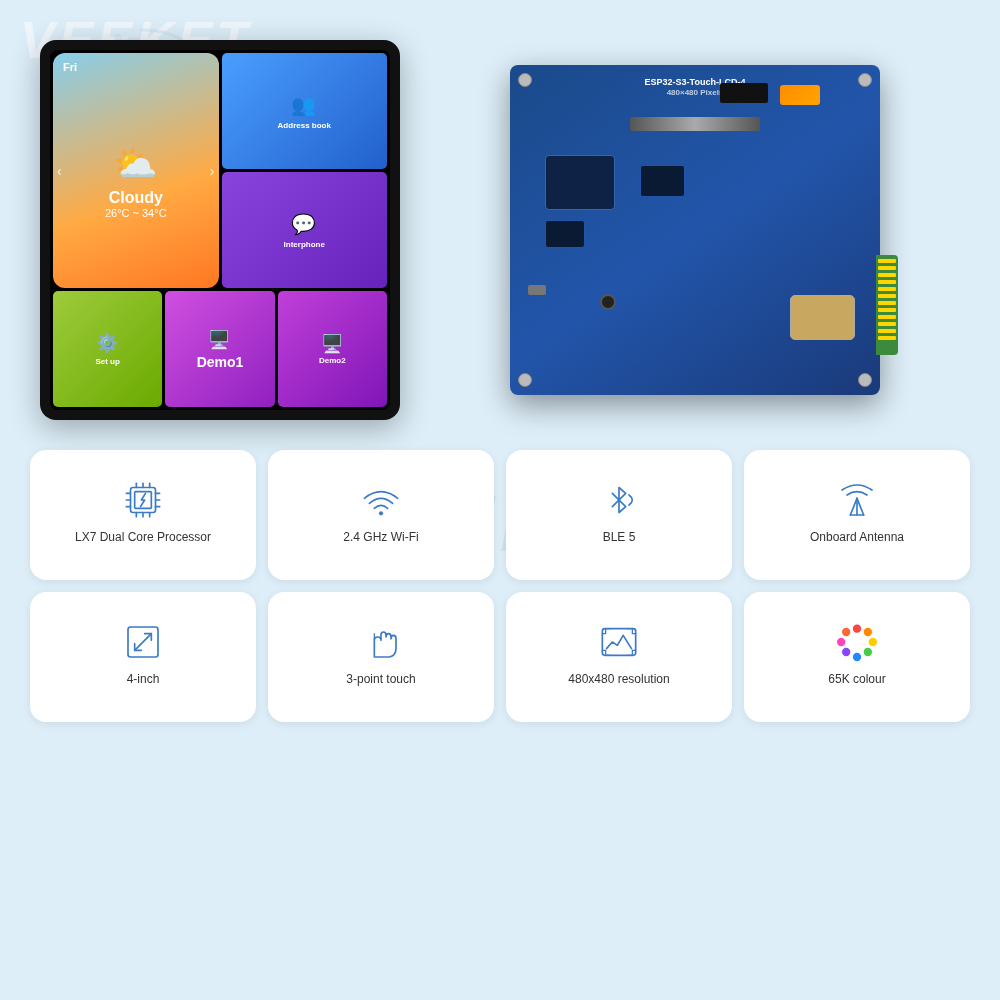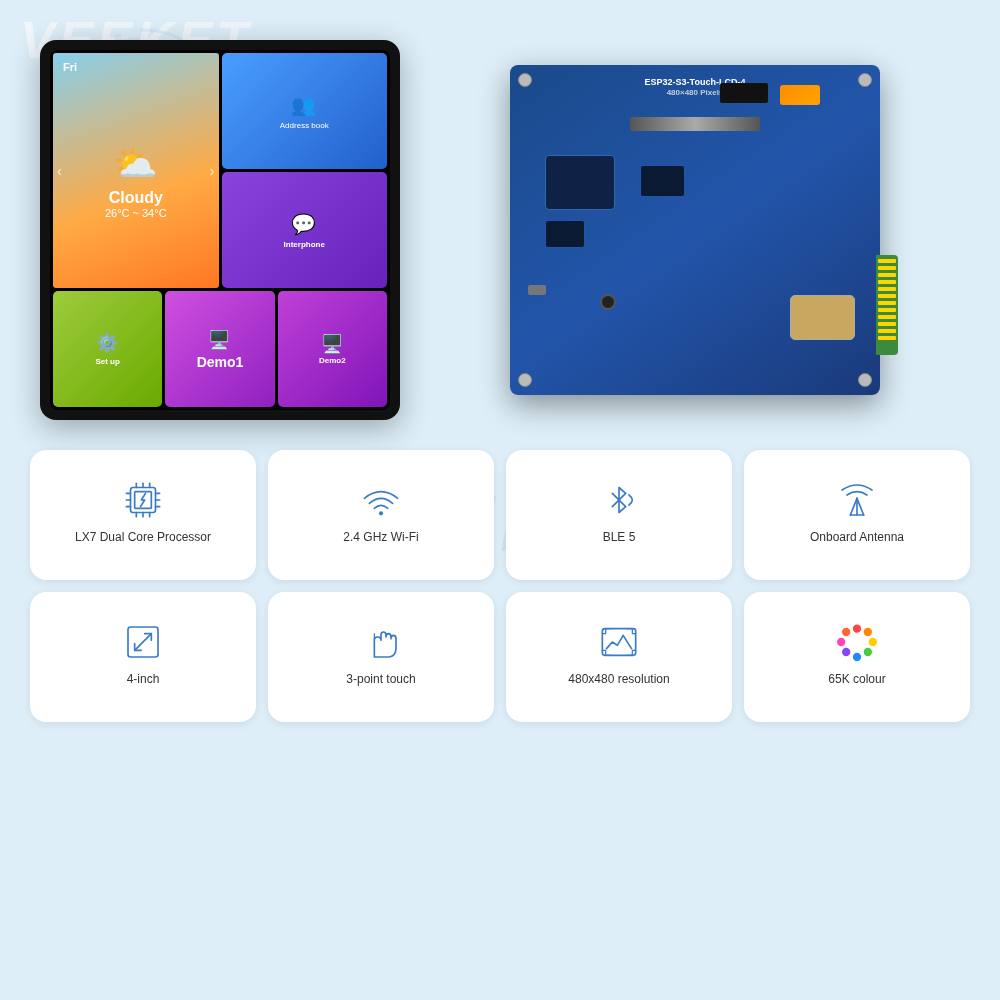--- a/index.html
+++ b/index.html
@@ -282,21 +282,21 @@
       background: #000;
       border-radius: 8px;
       overflow: hidden;
       padding: 3px;
     }
 
     .weather-big {
       grid-column: 1;
       grid-row: 1 / 3;
       background: linear-gradient(160deg, #87ceeb 0%, #ffaa44 60%, #ff7722 100%);
-      border-radius: 3px;
+      border-radius: 12px;
       display: flex;
       flex-direction: column;
       align-items: center;
       justify-content: center;
       padding: 8px 6px;
       position: relative;
     }
 
     .bottom-row {
       grid-column: 1 / 3;
@@ -343,21 +343,21 @@
           <span class="weather-arrow">‹</span>
           <span class="weather-arrow">›</span>
         </div>
         <div class="cloud-sun">⛅</div>
         <div class="weather-label">Cloudy</div>
         <div class="weather-temp">26°C ~ 34°C</div>
       </div>
 
       <div style="background:linear-gradient(135deg,#4a9eff,#2260cc);border-radius:5px;display:flex;flex-direction:column;align-items:center;justify-content:center;padding:8px;">
         <div style="font-size:20px;color:white;">👥</div>
-        <div style="color:white;font-size:8px;font-weight:normal;margin-top:4px;text-align:center;">Address book</div>
+        <div style="color:white;font-size:8px;font-weight:bold;margin-top:4px;text-align:center;">Address book</div>
       </div>
 
       <div style="background:linear-gradient(135deg,#8844dd,#6622bb);border-radius:5px;display:flex;flex-direction:column;align-items:center;justify-content:center;padding:8px;">
         <div style="font-size:20px;color:white;">💬</div>
         <div style="color:white;font-size:8px;font-weight:bold;margin-top:4px;">Interphone</div>
       </div>
 
       <div class="bottom-row">
         <div class="bottom-tile tile-setup">
           <div style="font-size:18px;">⚙️</div>

